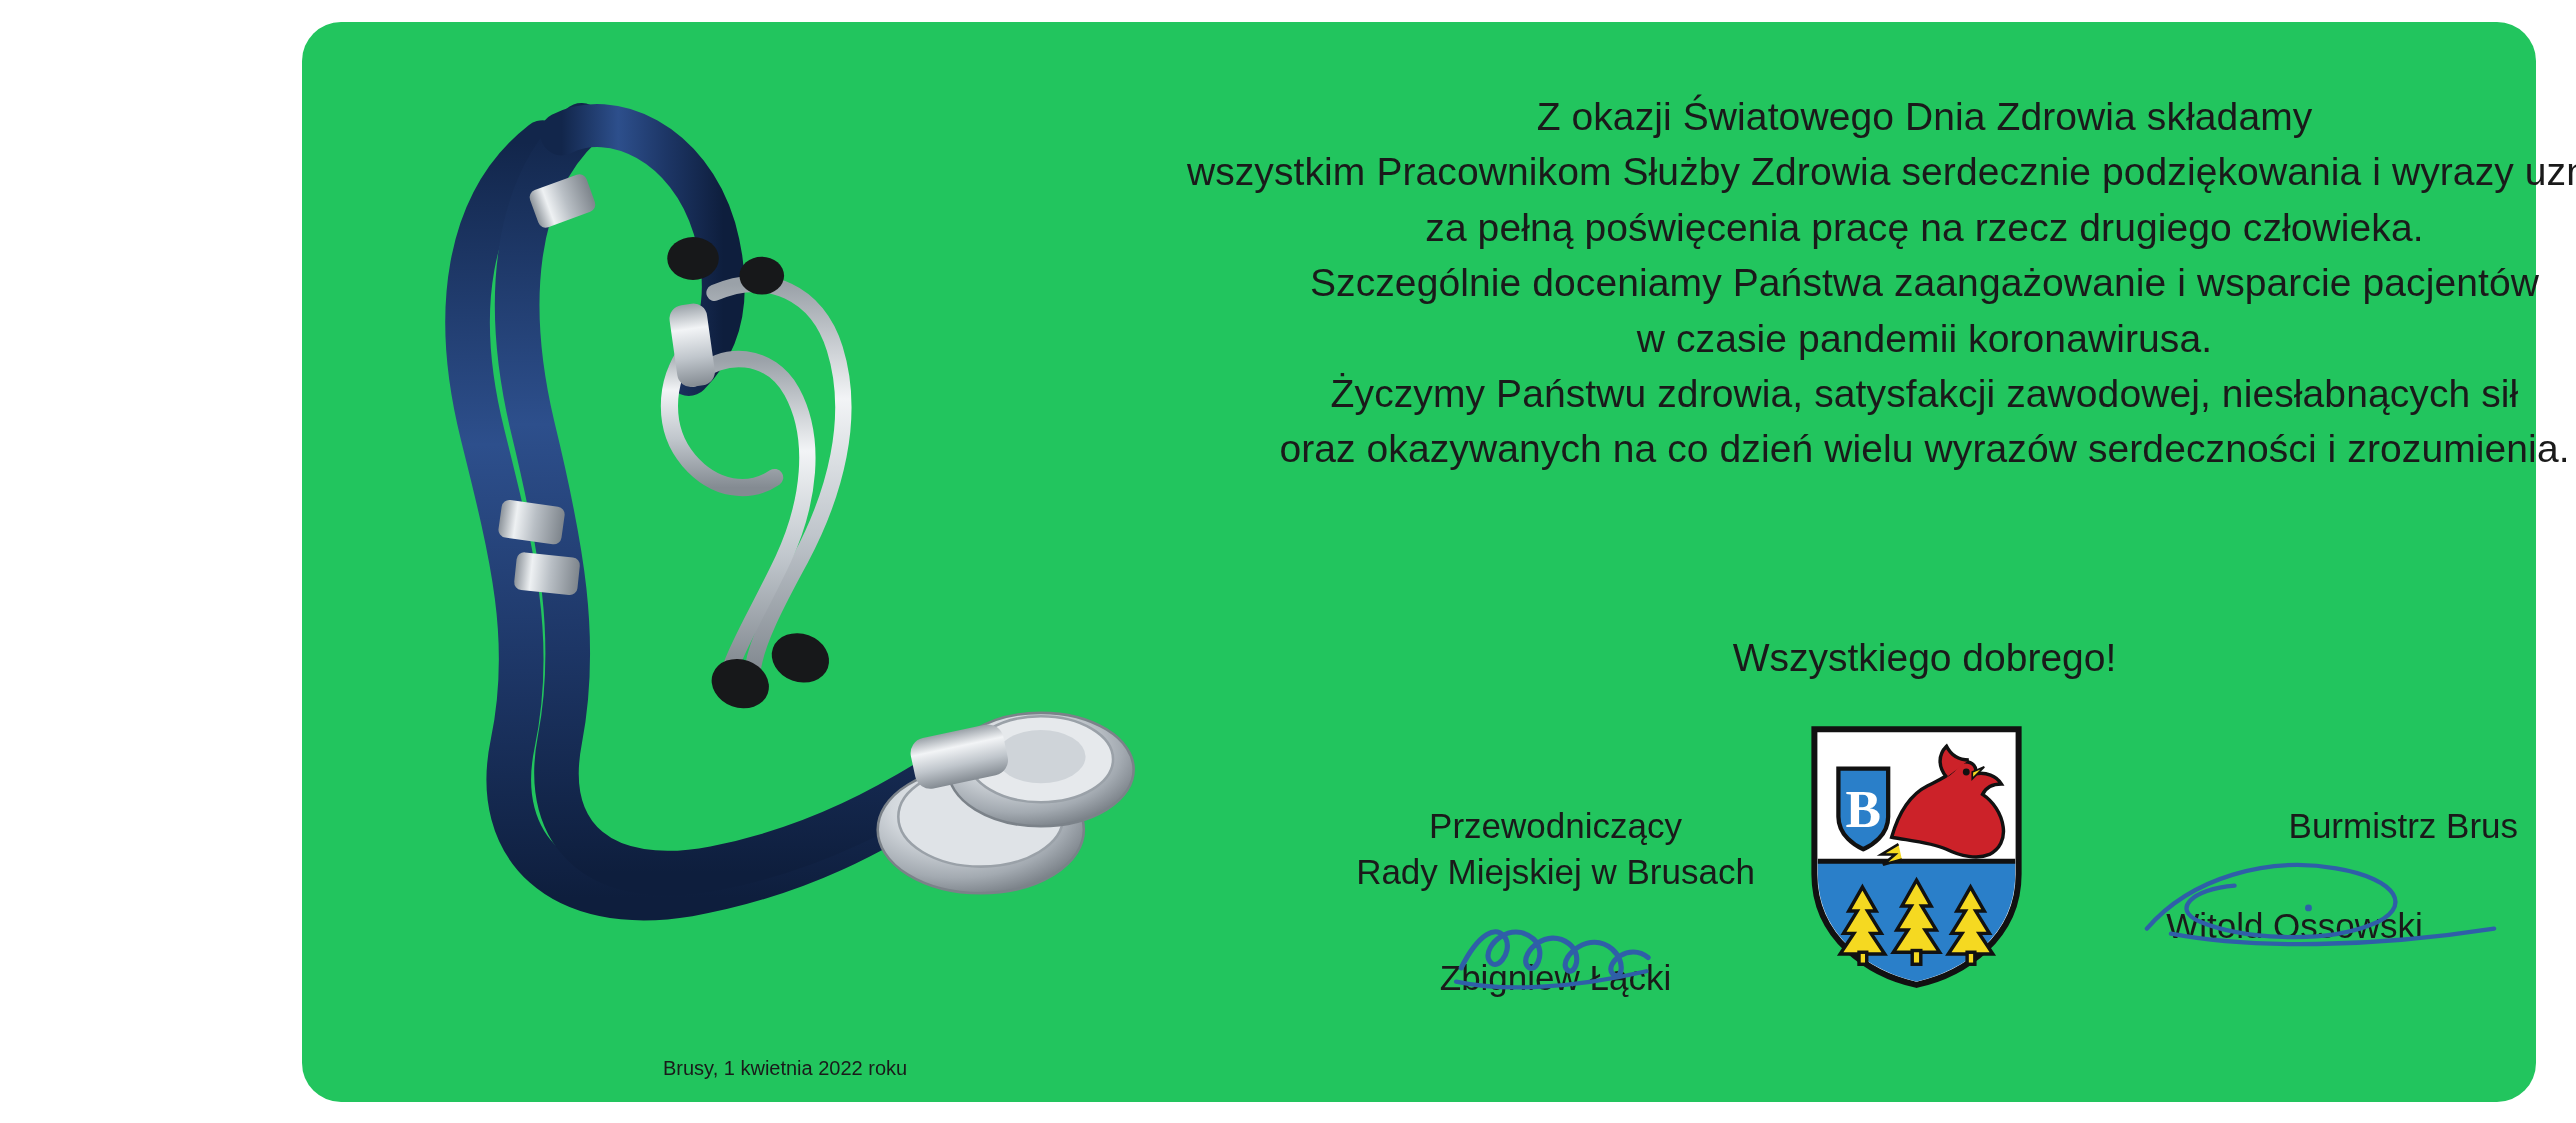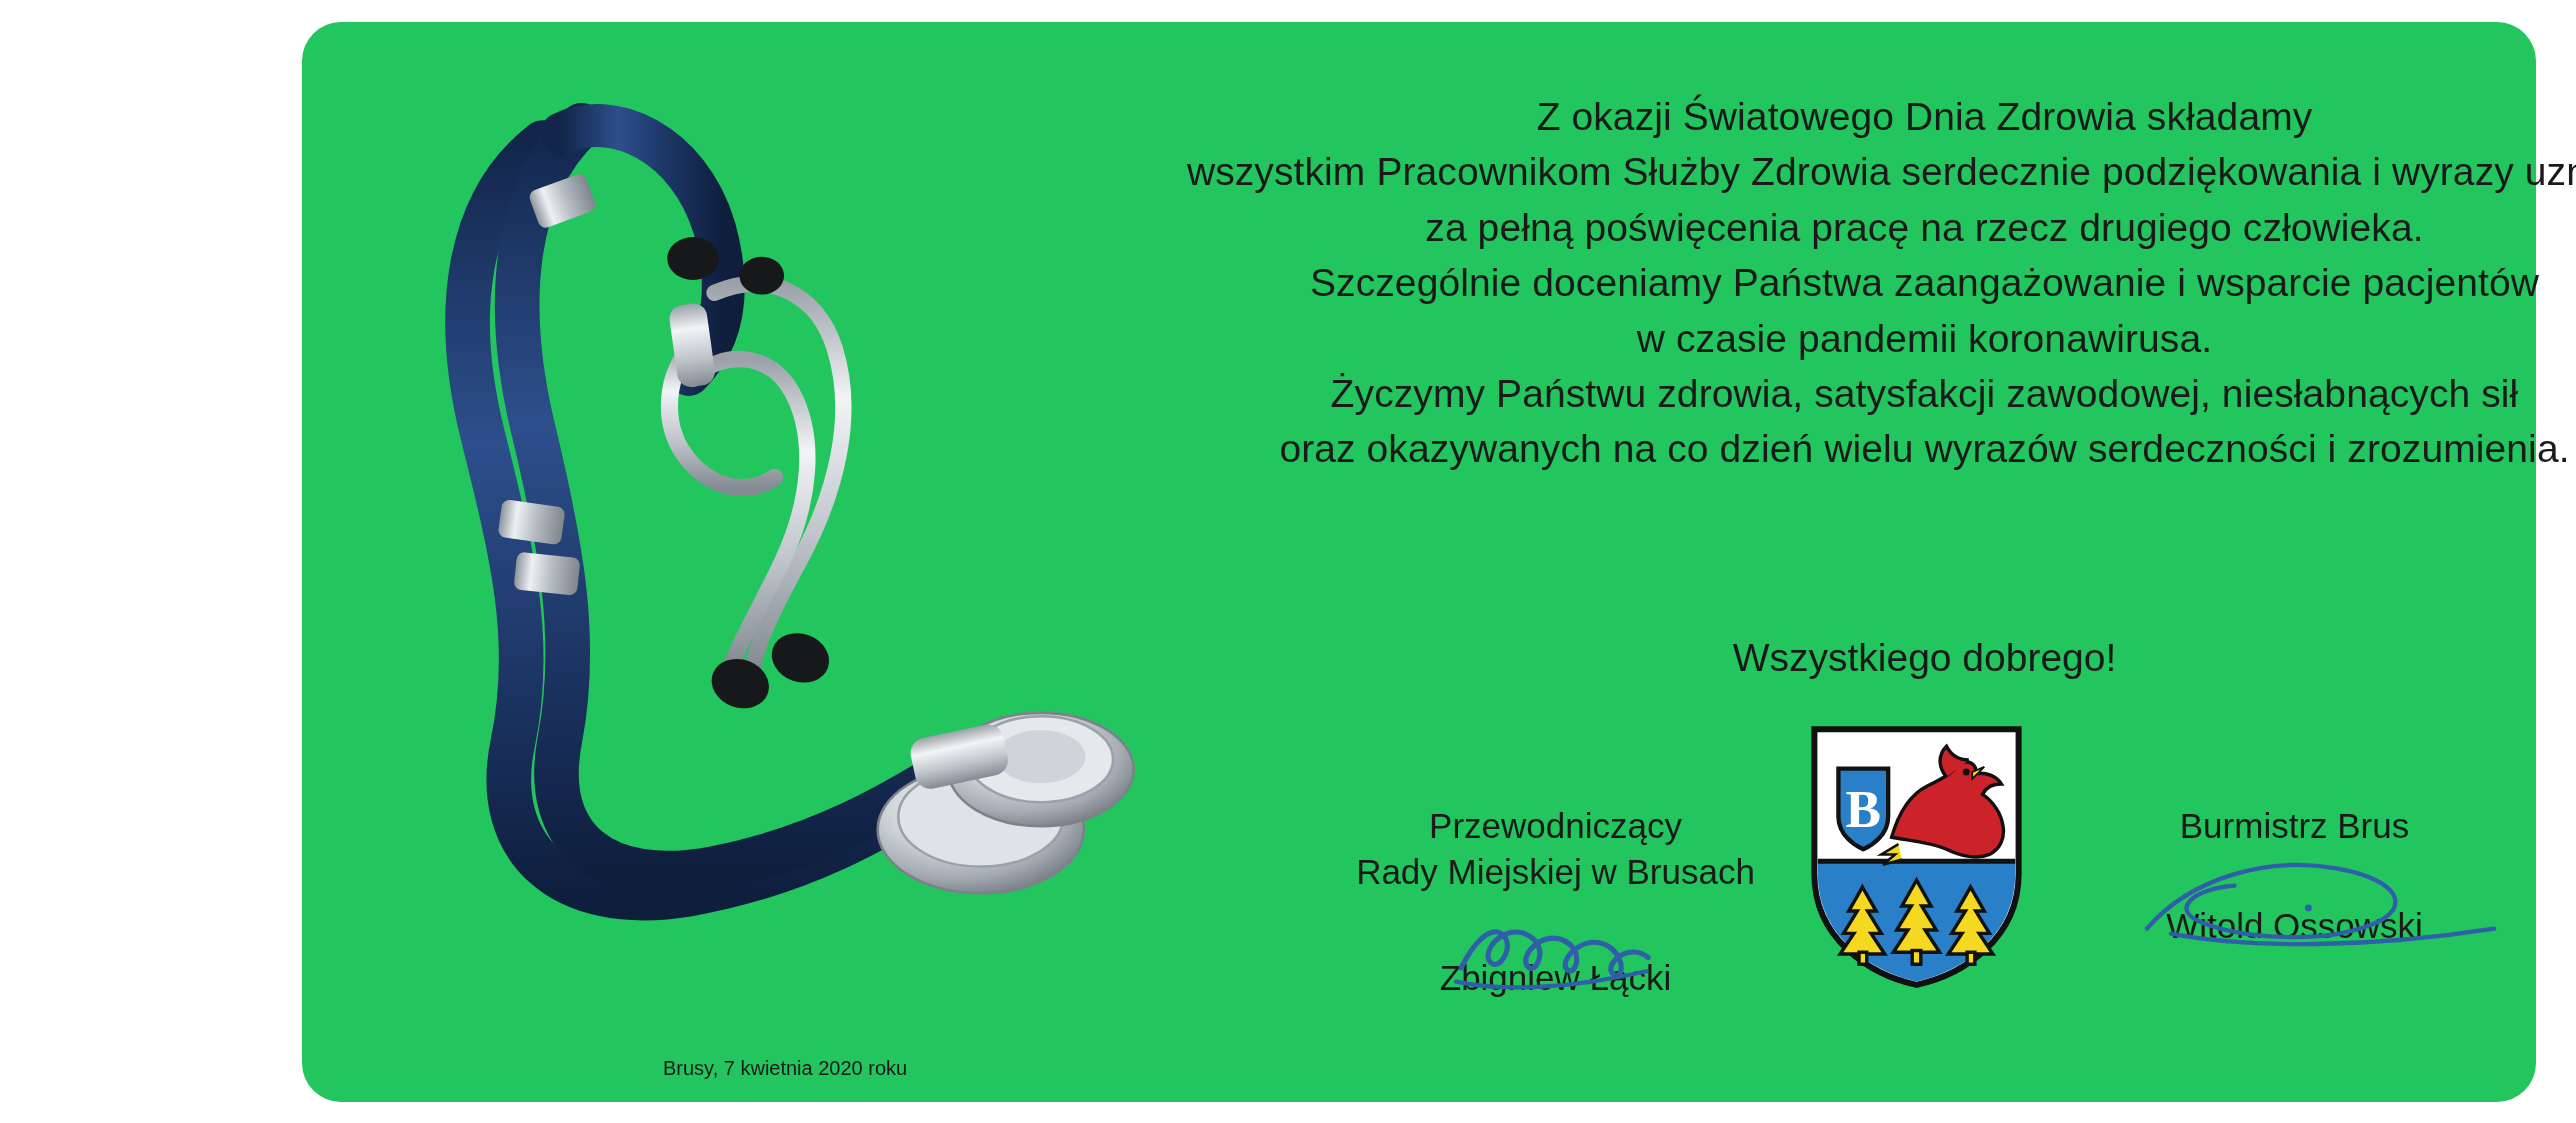--- a/index.html
+++ b/index.html
@@ -69,21 +69,21 @@
     text-align: center;
     color: #1a1a1a;
     font-size: 35px;
     line-height: 1.32;
   }
   .sig-right {
     position: absolute;
     left: 1769px;
     top: 781px;
     width: 447px;
-    text-align: center;
+    text-align: right;
     color: #1a1a1a;
     font-size: 35px;
     line-height: 1.32;
   }
   .sig-name-left {
     position: absolute;
     left: 1013px;
     top: 936px;
     width: 481px;
     text-align: center;
@@ -260,15 +260,15 @@
   </div>
   <div class="sig-name-right">Witold Ossowski</div>
 
   <svg class="signature-scribble scribble-right" viewBox="0 0 420 150" xmlns="http://www.w3.org/2000/svg">
     <path d="M 8 96 C 60 36, 150 12, 228 26 C 300 38, 320 72, 268 92
              C 212 114, 118 108, 70 88 C 36 74, 60 50, 110 46" fill="none" stroke="#2f5fa8" stroke-width="5" stroke-linecap="round"></path>
     <path d="M 36 102 C 130 120, 270 118, 412 96" fill="none" stroke="#2f5fa8" stroke-width="5" stroke-linecap="round"></path>
     <circle cx="196" cy="72" r="4" fill="#2f5fa8"></circle>
   </svg>
 
-  <div class="footer-date">Brusy, 7 kwietnia 2020 roku</div>
+  <div class="footer-date">Brusy, 1 kwietnia 2022 roku</div>
 </div>
 
 
 </body></html>

